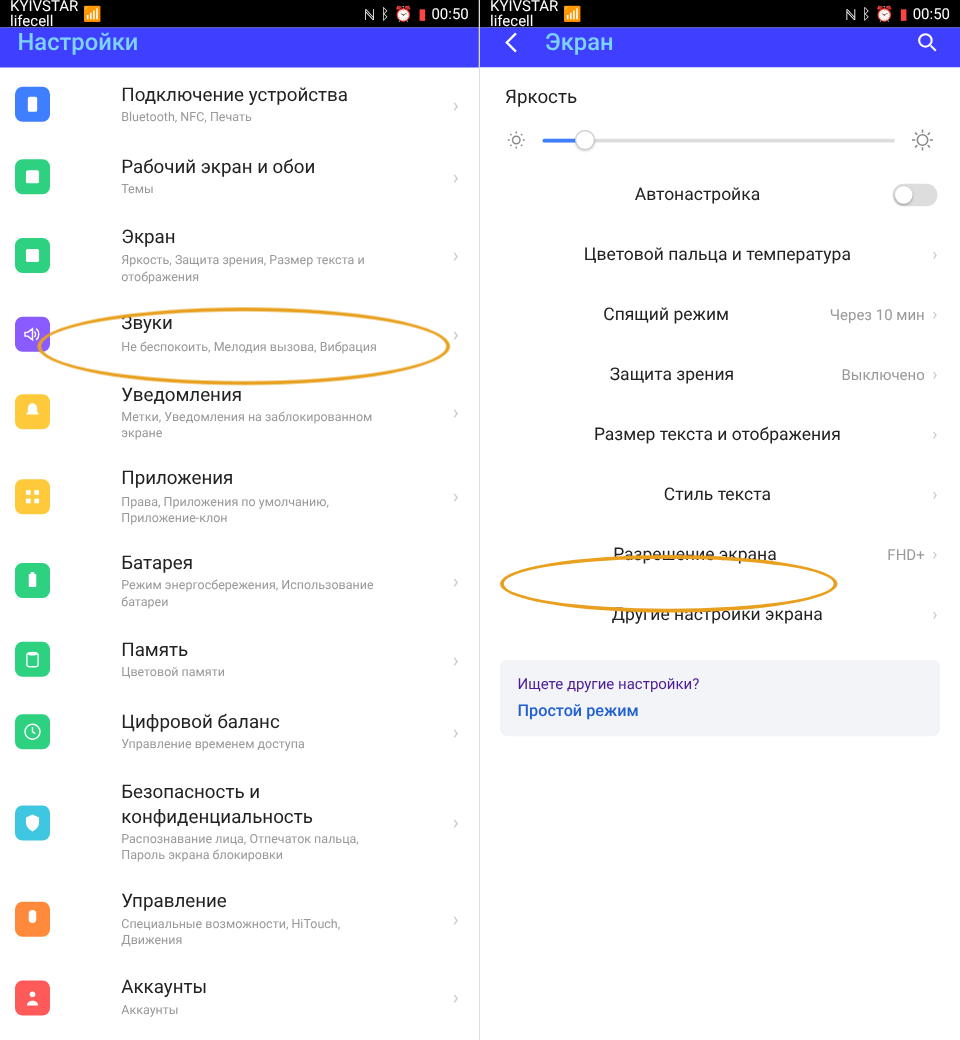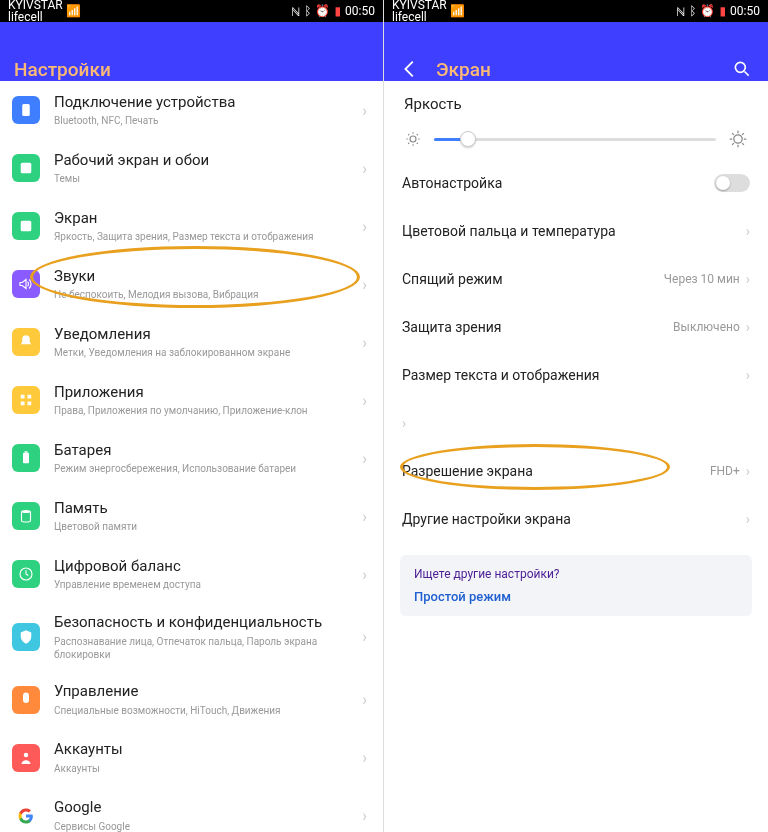--- a/index.html
+++ b/index.html
@@ -4,40 +4,40 @@
 <style>
 * { margin: 0; padding: 0; box-sizing: border-box; font-family: -apple-system, Roboto, Arial, sans-serif; }
 body { width: 768px; height: 832px; display: flex; background: #fff; overflow: hidden; }
 .pane { width: 384px; height: 832px; display: flex; flex-direction: column; position: relative; }
 .pane-left { border-right: 1px solid #ddd; }
 
 .statusbar { height: 22px; background: #000; color: #fff; display: flex; align-items: center; justify-content: space-between; padding: 0 8px; font-size: 12px; }
 .statusbar .left, .statusbar .right { display: flex; align-items: center; gap: 4px; }
 .statusbar .carrier { line-height: 1; }
 
-.header { height: 59px; background: #3f3fff; color: #fdba74; display: flex; align-items: flex-end; padding: 0 14px; }
+.header { height: 32px; background: #3f3fff; color: #7dd3fc; display: flex; align-items: flex-start; padding: 0 14px; }
 .header .back { width: 24px; height: 24px; display: flex; align-items: center; justify-content: center; margin-right: 14px; }
 .header .title { font-size: 19px; font-weight: 500; flex: 1; }
 .header .search { width: 24px; height: 24px; display: flex; align-items: center; justify-content: center; }
 
 .content { flex: 1; overflow-y: auto; background: #fff; }
-.setting-row { display: flex; align-items: center; padding: 10px 16px 10px 12px; position: relative; min-height: 58px; }
+.setting-row { display: flex; align-items: center; padding: 10px 16px 10px 12px; position: relative; min-height: 58px; gap: 43px; }
 .setting-row .icon { width: 28px; height: 28px; border-radius: 6px; display: flex; align-items: center; justify-content: center; margin-right: 14px; flex-shrink: 0; }
 .setting-row .text { flex: 1; min-width: 0; }
 .setting-row .label { font-size: 15px; color: #222; line-height: 1.3; }
 .setting-row .sublabel { font-size: 10px; color: #999; line-height: 1.3; margin-top: 2px; }
 .setting-row .chevron { color: #ccc; font-size: 16px; }
 
 .circle-highlight { position: absolute; border: 3px solid #e8a01e; border-radius: 50%; pointer-events: none; }
 .circle1 { left: 30px; top: 246px; width: 330px; height: 62px; border-radius: 50% / 50%; }
 .circle2 { left: 16px; top: 444px; width: 270px; height: 46px; border-radius: 50% / 50%; }
 
 .section-title { font-size: 15px; color: #222; padding: 14px 20px 6px; }
 .right-row { display: flex; align-items: center; padding: 14px 18px; min-height: 48px; }
-.right-row .rlabel { flex: 1; font-size: 14px; color: #222; }
+.right-row .rlabel { flex: 1; font-size: 14px; color: #222; text-align: center; }
 .right-row .rvalue { font-size: 12px; color: #999; margin-right: 6px; }
 .right-row .chevron { color: #ccc; font-size: 14px; }
 
 .slider-row { display: flex; align-items: center; padding: 10px 20px; gap: 12px; }
 .slider-track { flex: 1; height: 3px; background: #ddd; position: relative; border-radius: 2px; }
 .slider-fill { position: absolute; left: 0; top: 0; height: 100%; width: 12%; background: #3f7fff; border-radius: 2px; }
 .slider-thumb { position: absolute; left: 12%; top: 50%; transform: translate(-50%, -50%); width: 16px; height: 16px; background: #fff; border: 1px solid #ccc; border-radius: 50%; box-shadow: 0 1px 2px rgba(0,0,0,0.2); }
 
 .toggle { width: 36px; height: 18px; background: #ddd; border-radius: 10px; position: relative; }
 .toggle::after { content: ''; position: absolute; left: 2px; top: 2px; width: 14px; height: 14px; background: #fff; border-radius: 50%; box-shadow: 0 1px 2px rgba(0,0,0,0.3); }
@@ -307,20 +307,21 @@
           <span class="rlabel">Защита зрения</span>
     <span class="rvalue">Выключено</span>
     <span class="chevron">›</span>
         </div>
         <div class="right-row">
           <span class="rlabel">Размер текста и отображения</span>
 
     <span class="chevron">›</span>
         </div>
         <div class="right-row">
+          <span class="rlabel">Стиль текста</span>
 
     <span class="chevron">›</span>
         </div>
         <div class="right-row">
           <span class="rlabel">Разрешение экрана</span>
     <span class="rvalue">FHD+</span>
     <span class="chevron">›</span>
         </div>
         <div class="right-row">
           <span class="rlabel">Другие настройки экрана</span>

